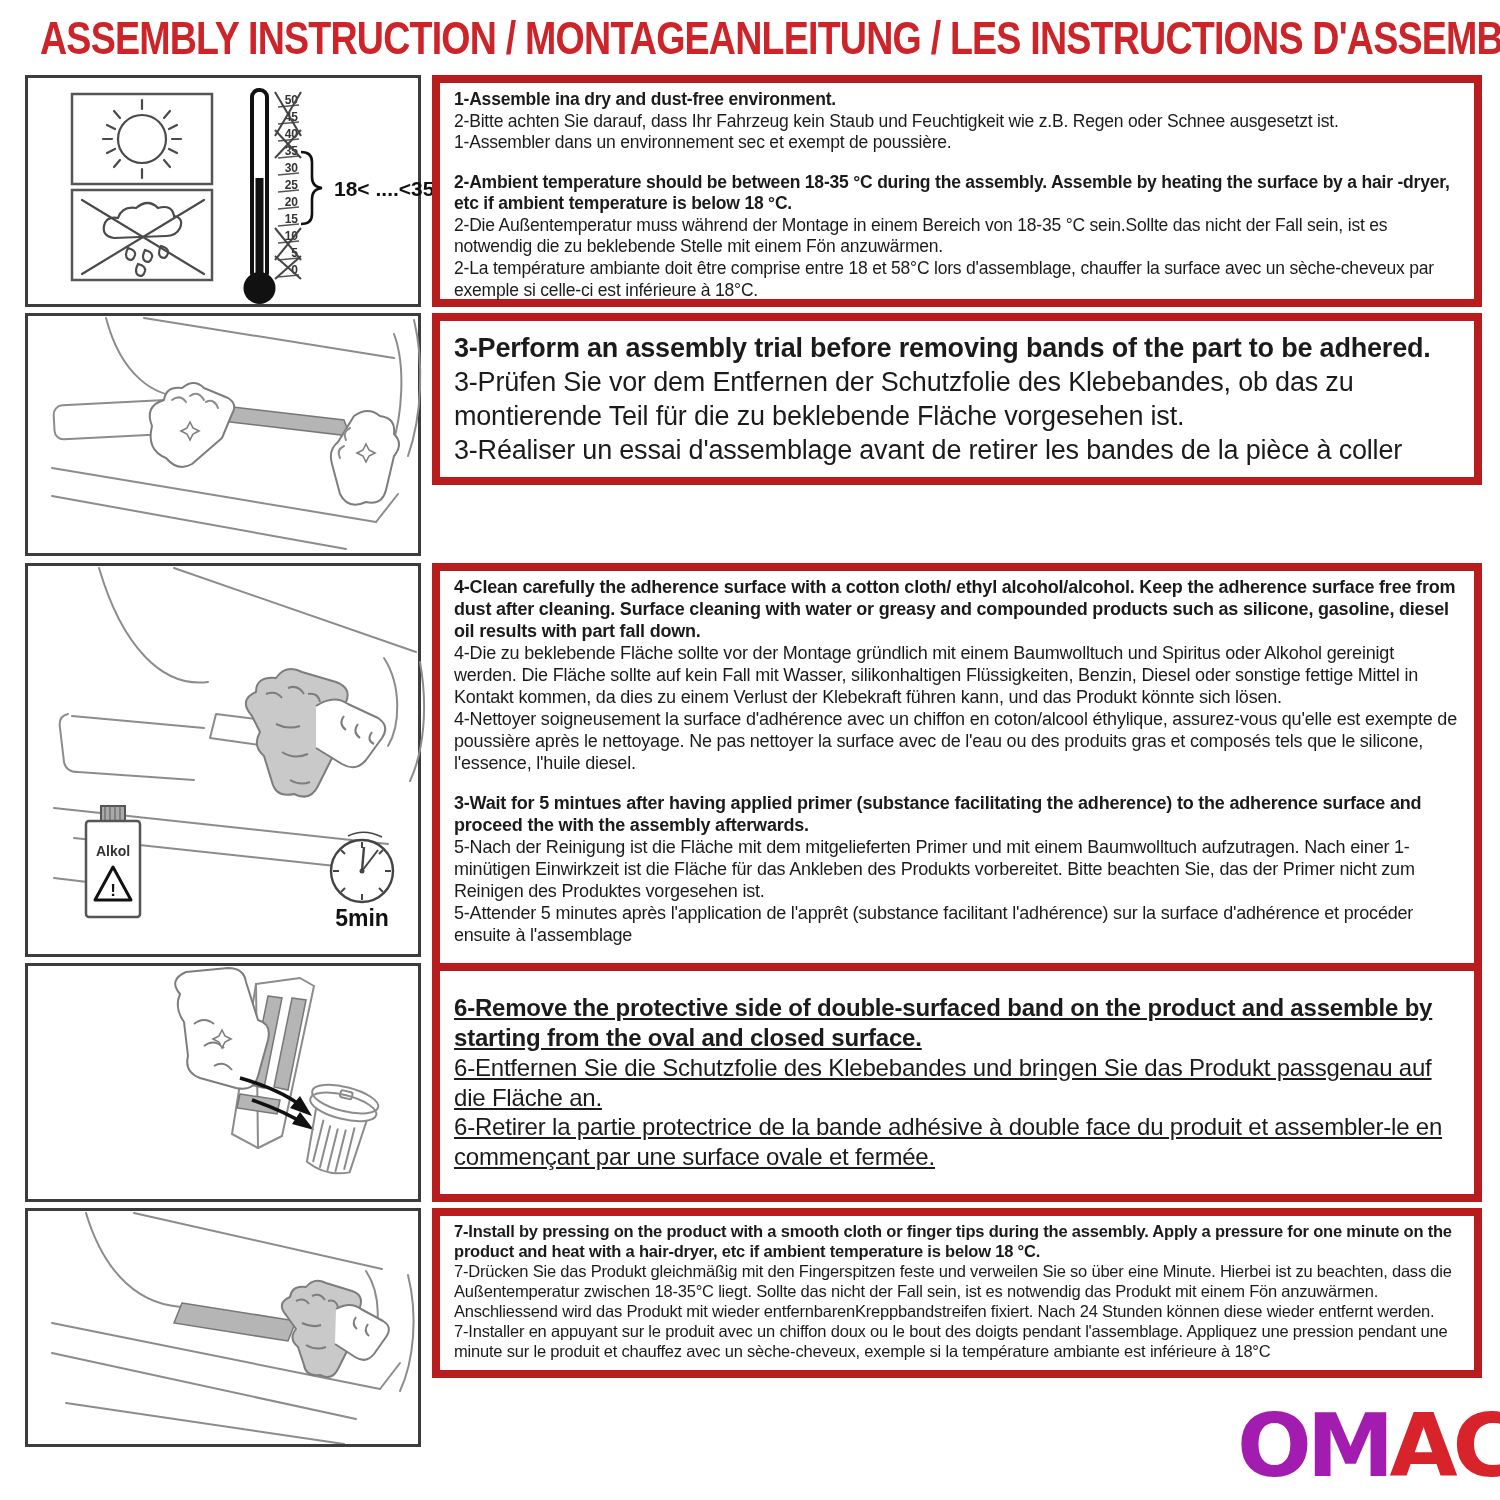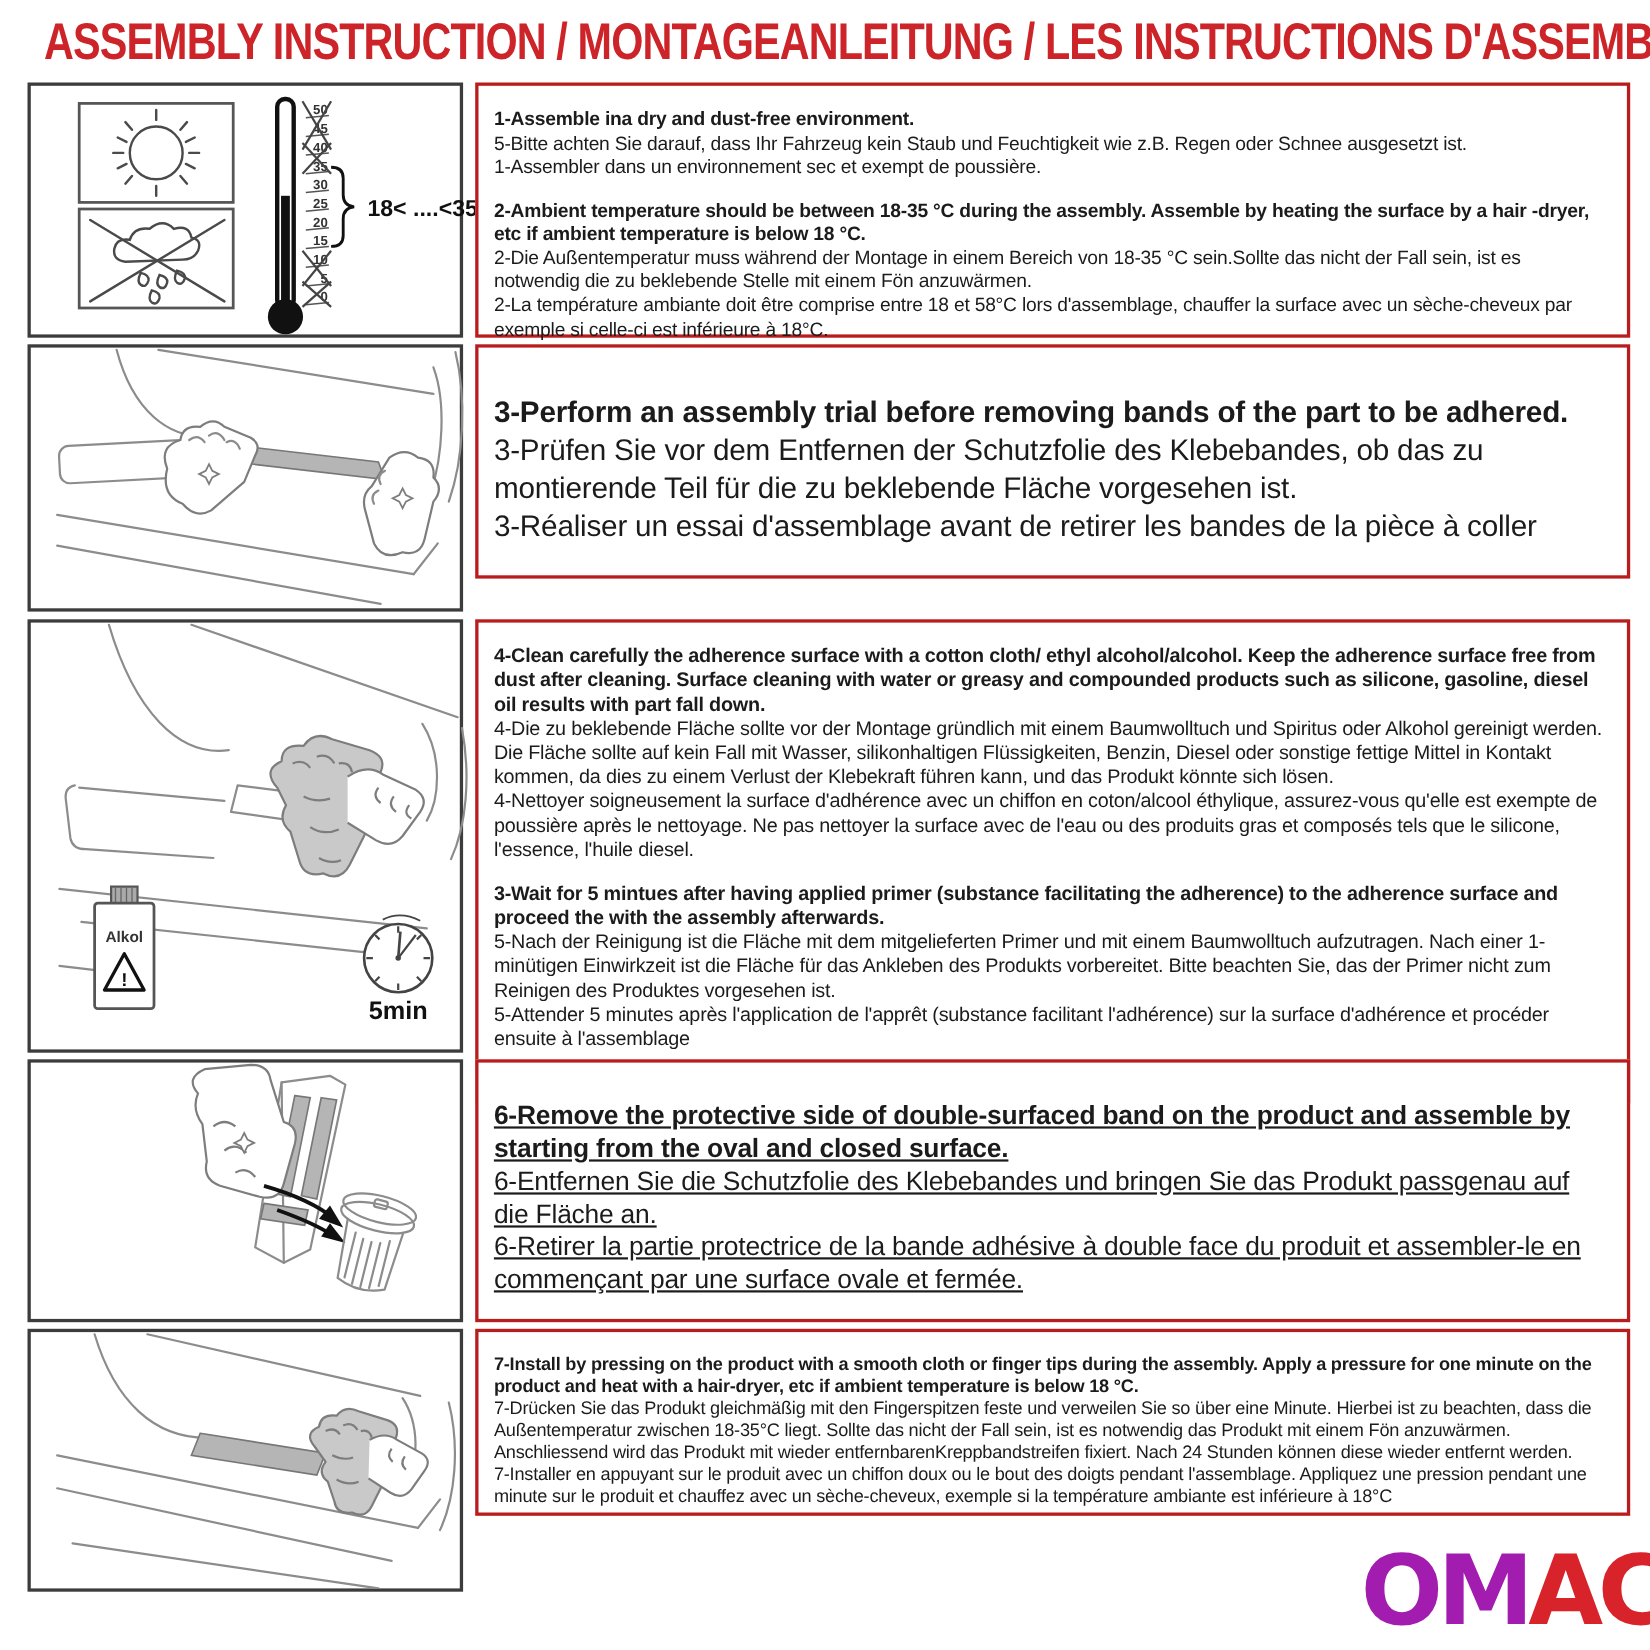--- a/index.html
+++ b/index.html
@@ -6,23 +6,23 @@
   #page{position:relative;width:1500px;height:1500px;background:#fff;overflow:hidden;
         font-family:"Liberation Sans",sans-serif;color:#1b1b1b;}
   
   #title{position:absolute;left:40px;top:10px;font-size:47px;font-weight:700;
          color:#cc2429;white-space:nowrap;letter-spacing:-1px;
          transform:scaleX(0.80);transform-origin:left center;}
   
   .illus-box{position:absolute;left:25px;width:396px;background:#fff;
              border:3px solid #3c3c3c;box-sizing:border-box;padding-left:16px;}
   .text-box{position:absolute;left:432px;width:1050px;background:#fff;
-            border:3px solid #b91c1c;box-sizing:border-box;
+            border:8px solid #b91c1c;box-sizing:border-box;
             display:flex;flex-direction:column;justify-content:flex-start;
-            padding:20px 16px 6px 14px;}
+            padding:6px 16px 6px 14px;}
   .text-box.v-center{justify-content:center;}
   .text-box p{margin:0;letter-spacing:-0.2px;}
   .text-box p.bold{font-weight:700;}
   .text-box p.spacer{height:1.05em;}
   .box-r1 p{font-size:17.5px;line-height:1.23;}
   .box-r2 p{font-size:27px;line-height:1.26;}
   .box-r3 p{font-size:18px;line-height:1.22;}
   .box-r4 p{font-size:24px;line-height:1.24;text-decoration:underline;}
   .box-r5 p{font-size:16.5px;line-height:1.21;}
   svg{display:block;}
@@ -128,21 +128,21 @@
         </g>
 
         <path d="M257,74 Q268,74 268,84 L268,99 Q268,109 278,110 Q268,111 268,121 L268,136 Q268,146 257,146" fill="none" stroke="#111" stroke-width="2.6"></path>
       </g>
       <text x="290" y="118" font-size="21" font-weight="600" fill="#111">18&lt; ....&lt;35 C</text>
     </svg>
   </div>
   <div class="text-box box-r1" style="top:75px;height:232px;">
     <div>
         <p class="bold">1-Assemble ina dry and dust-free environment.</p>
-        <p class="normal">5-Bitte achten Sie darauf, dass Ihr Fahrzeug kein Staub und Feuchtigkeit wie z.B. Regen oder Schnee ausgesetzt ist.</p>
+        <p class="normal">2-Bitte achten Sie darauf, dass Ihr Fahrzeug kein Staub und Feuchtigkeit wie z.B. Regen oder Schnee ausgesetzt ist.</p>
         <p class="normal">1-Assembler dans un environnement sec et exempt de poussière.</p>
         <p class="spacer"></p>
         <p class="bold">2-Ambient temperature should be between 18-35 °C  during the assembly. Assemble by heating the surface by a hair -dryer, etc if ambient temperature is below 18 °C.</p>
         <p class="normal">2-Die Außentemperatur muss während der Montage in einem Bereich von 18-35 °C  sein.Sollte das nicht der Fall sein, ist es notwendig die zu beklebende Stelle mit einem Fön anzuwärmen.</p>
         <p class="normal">2-La température ambiante doit être comprise entre 18 et 58°C lors d'assemblage, chauffer la surface avec un sèche-cheveux par exemple si celle-ci est inférieure à 18°C.</p>
       </div>
   </div>
 
   <div class="illus-box" style="top:313px;height:243px;">
     <svg width="390" height="237" viewBox="0 0 390 237">
@@ -164,21 +164,21 @@
         <path d="M146,106 l3,6 6,3 -6,3 -3,6 -3,-6 -6,-3 6,-3 z" fill="#fff" stroke="#7d7d7d" stroke-width="1.6"></path>
       </g>
 
       <g>
         <path d="M310,100 q14,-10 26,0 q16,2 14,18 q10,10 0,22 l-8,34 q-4,16 -20,12 q-18,8 -26,-8 l-8,-30 q-4,-14 6,-22 z" class="handfill"></path>
         <path d="M306,112 q-8,4 -4,12 M300,130 q-8,4 -4,12" class="lineart" stroke="#7d7d7d"></path>
         <path d="M322,128 l3,6 6,3 -6,3 -3,6 -3,-6 -6,-3 6,-3 z" fill="#fff" stroke="#7d7d7d" stroke-width="1.6"></path>
       </g>
     </svg>
   </div>
-  <div class="text-box box-r2 v-center" style="top:313px;height:213px;">
+  <div class="text-box box-r2 v-center" style="top:313px;height:172px;">
     <div>
         <p class="bold">3-Perform an assembly trial before removing bands of the part to be adhered.</p>
         <p class="normal">3-Prüfen Sie vor dem Entfernen der Schutzfolie des Klebebandes, ob das zu montierende Teil für die zu beklebende Fläche vorgesehen ist.</p>
         <p class="normal">3-Réaliser un essai d'assemblage avant de retirer les bandes de la pièce à coller</p>
       </div>
   </div>
 
   <div class="illus-box" style="top:563px;height:394px;">
     <svg width="390" height="388" viewBox="0 0 390 388">
       <g class="lineart">

